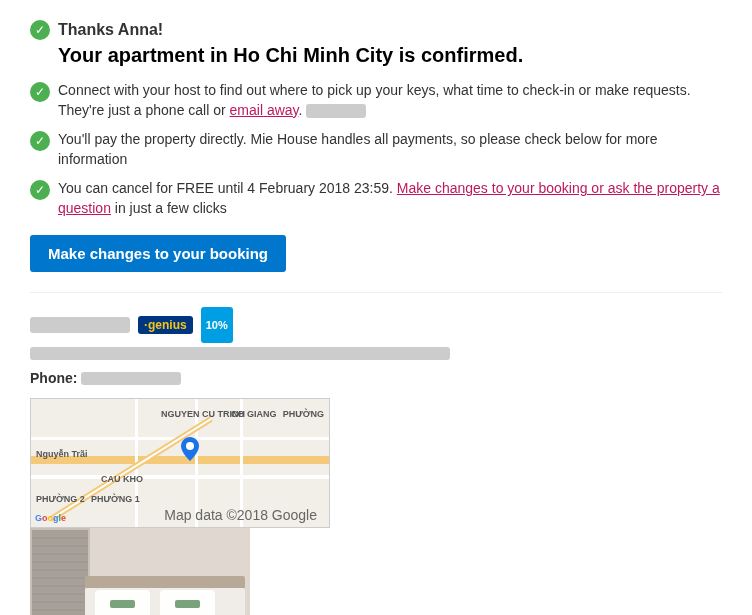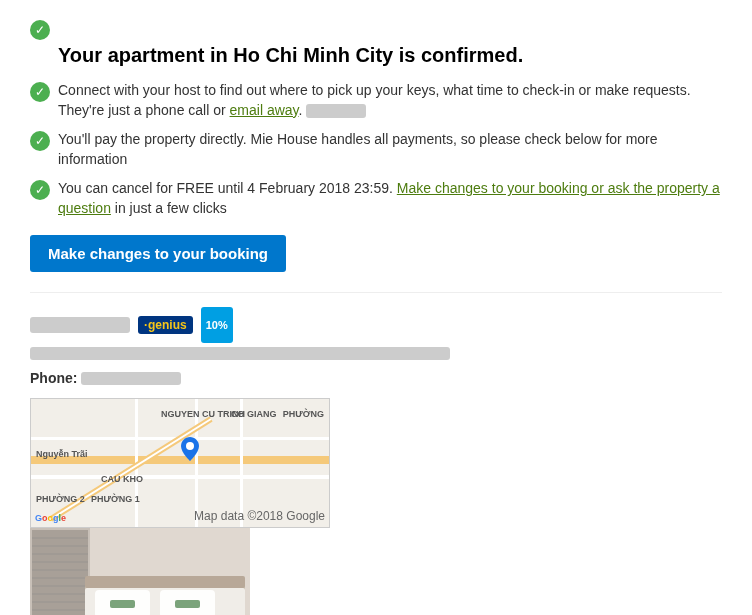--- a/index.html
+++ b/index.html
@@ -51,21 +51,21 @@
       line-height: 1.4;
     }
     .bullet-list li .green-check {
       margin-top: 1px;
       flex-shrink: 0;
     }
     .bullet-list li .text {
       flex: 1;
     }
     a {
-      color: #4d7c0f;
+      color: #be185d;
       text-decoration: underline;
     }
     .blurred {
       background: #ccc;
       color: transparent;
       border-radius: 3px;
       display: inline-block;
       min-width: 60px;
       height: 14px;
       vertical-align: middle;
@@ -188,22 +188,22 @@
       position: absolute;
       bottom: 4px;
       left: 4px;
       font-size: 9px;
       font-weight: bold;
       color: #555;
     }
     .map-data-text {
       position: absolute;
       bottom: 4px;
-      right: 4px;
-      font-size: 12px;
+      right: 12px;
+      font-size: 14px;
       color: #666;
     }
     .map-label {
       position: absolute;
       font-size: 9px;
       color: #555;
       font-weight: bold;
     }
     .photo-container {
       width: 220px;
@@ -225,20 +225,21 @@
     }
   </style>
 </head>
 <body>
 
 
 
 <div class="header-section">
   <div class="thanks-line">
     <div class="green-check">✓</div>
+    <span style="font-weight:bold; font-size:16px;">Thanks Anna!</span>
   </div>
   <div class="confirmed-title">Your apartment in Ho Chi Minh City is confirmed.</div>
 </div>
 
 <ul class="bullet-list">
   <li>
     <div class="green-check">✓</div>
     <span class="text">
       Connect with your host to find out where to pick up your keys, what time to check-in or make requests. They're just a phone call or <a href="#">email away</a>. <span class="blurred"></span>
     </span>

